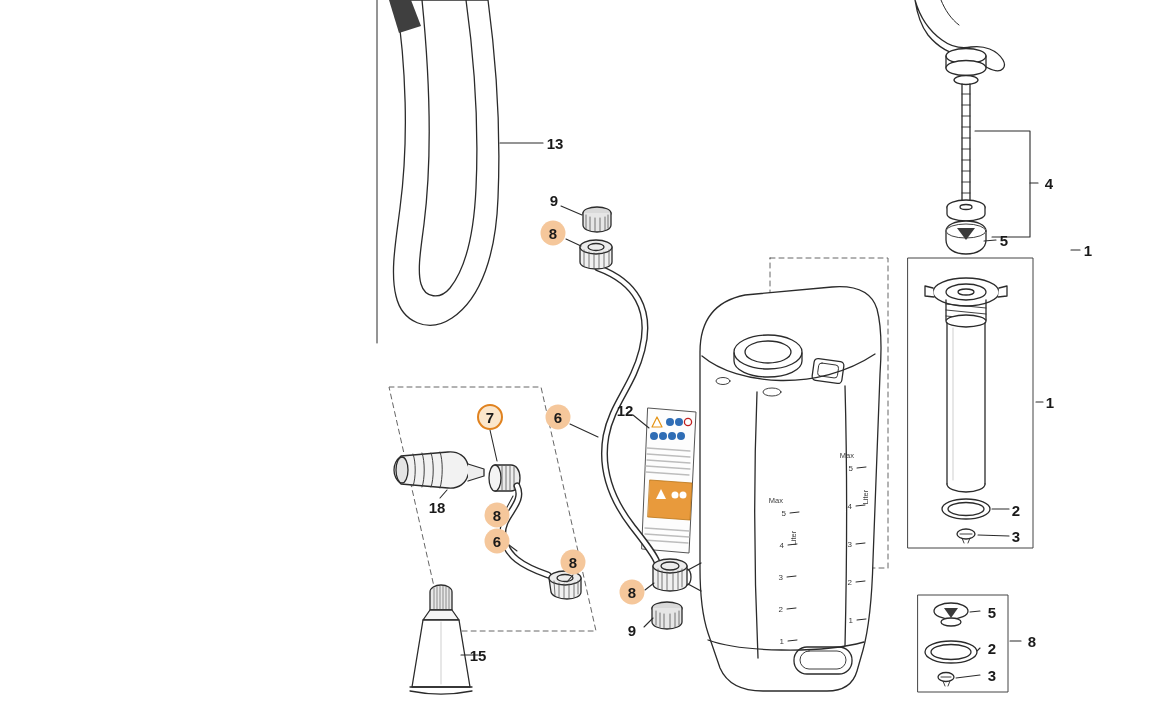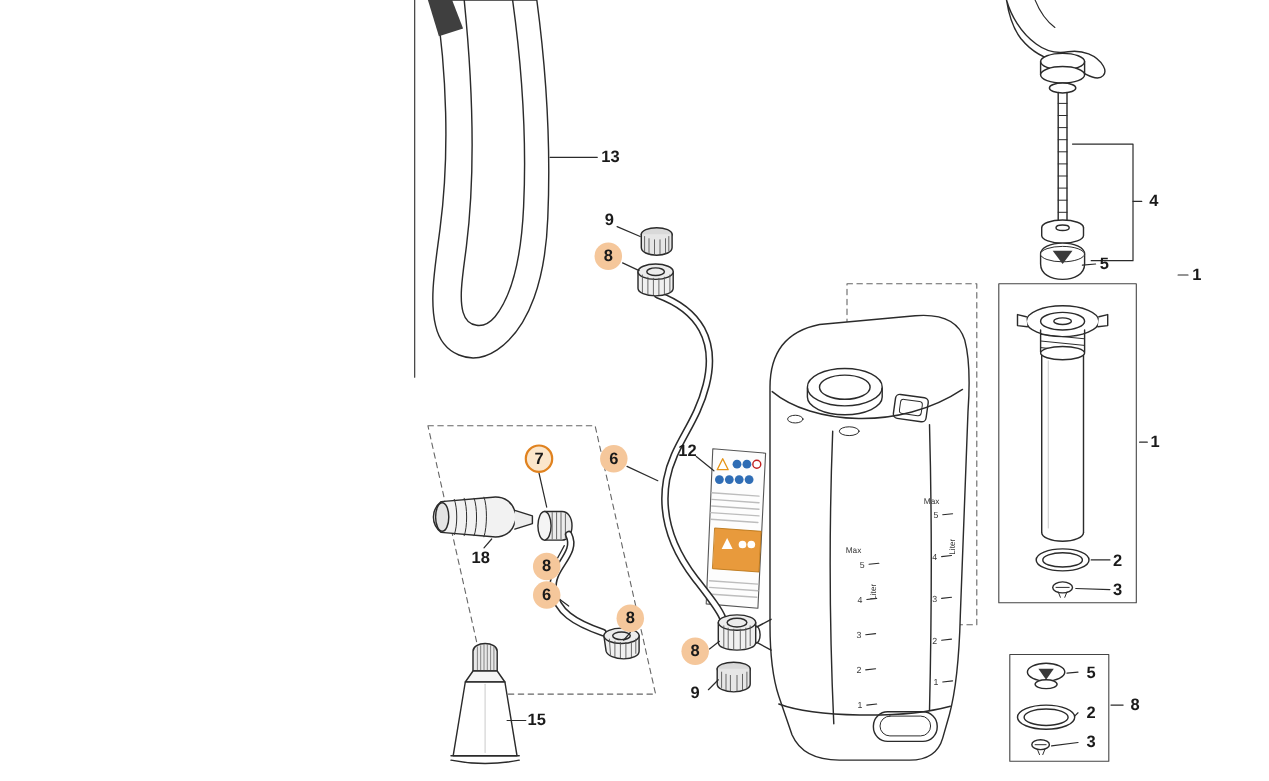--- a/index.html
+++ b/index.html
@@ -309,18 +309,18 @@
   <div class="callout" style="left:1016px;top:536px">3</div>
   <div class="callout" style="left:625px;top:410px">12</div>
   <div class="callout highlight" style="left:558px;top:417px">6</div>
   <div class="callout ring" style="left:490px;top:417px">7</div>
   <div class="callout" style="left:437px;top:507px">18</div>
   <div class="callout highlight" style="left:497px;top:515px">8</div>
   <div class="callout highlight" style="left:497px;top:541px">6</div>
   <div class="callout highlight" style="left:573px;top:562px">8</div>
   <div class="callout highlight" style="left:632px;top:592px">8</div>
   <div class="callout" style="left:632px;top:630px">9</div>
-  <div class="callout" style="left:488px;top:655px">15</div>
+  <div class="callout" style="left:478px;top:655px">15</div>
   <div class="callout" style="left:992px;top:612px">5</div>
   <div class="callout" style="left:992px;top:648px">2</div>
   <div class="callout" style="left:992px;top:675px">3</div>
   <div class="callout" style="left:1032px;top:641px">8</div>
 </div>
 
 </body></html>

